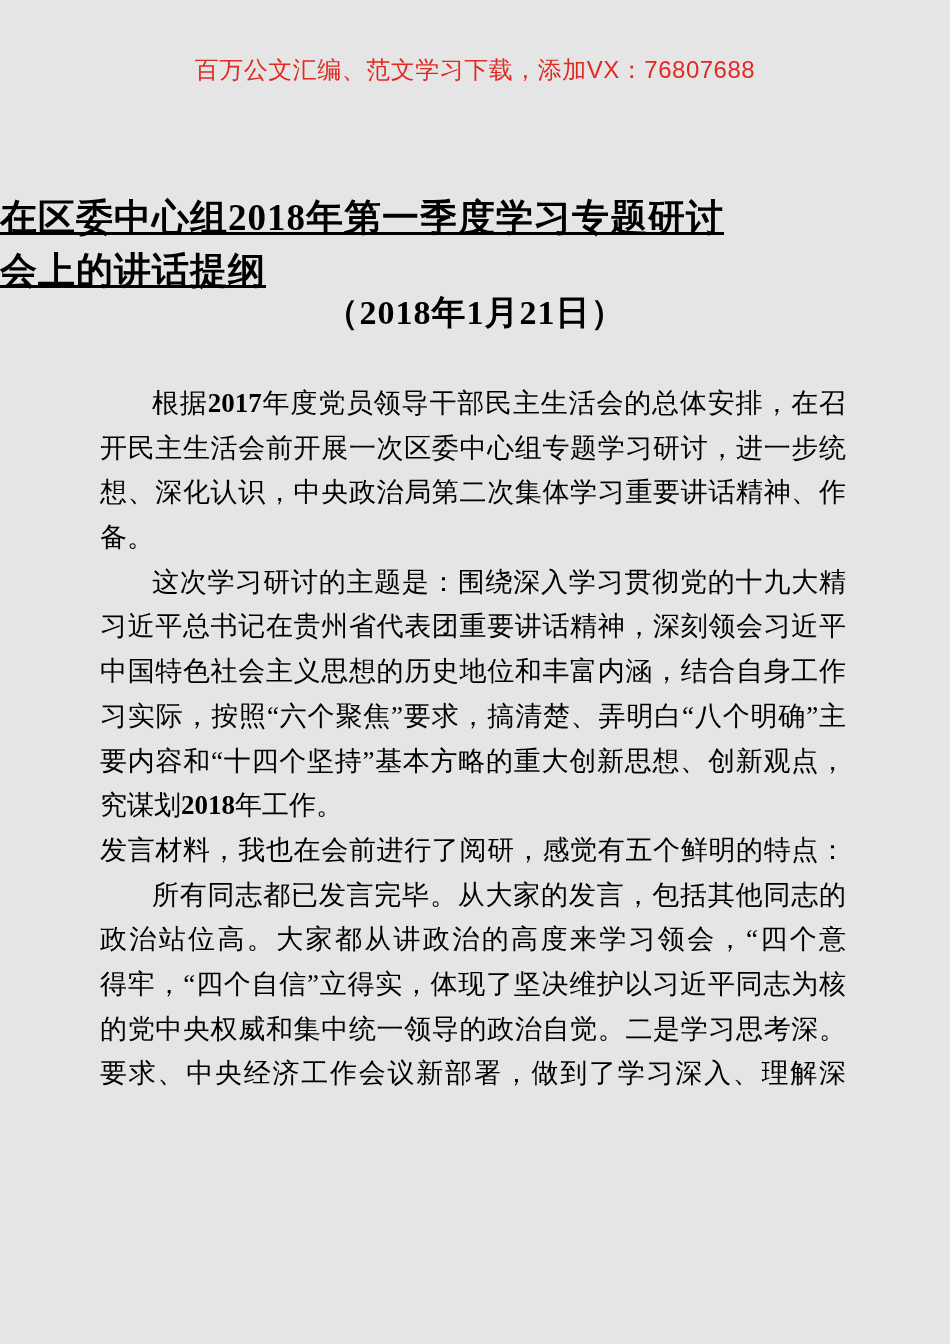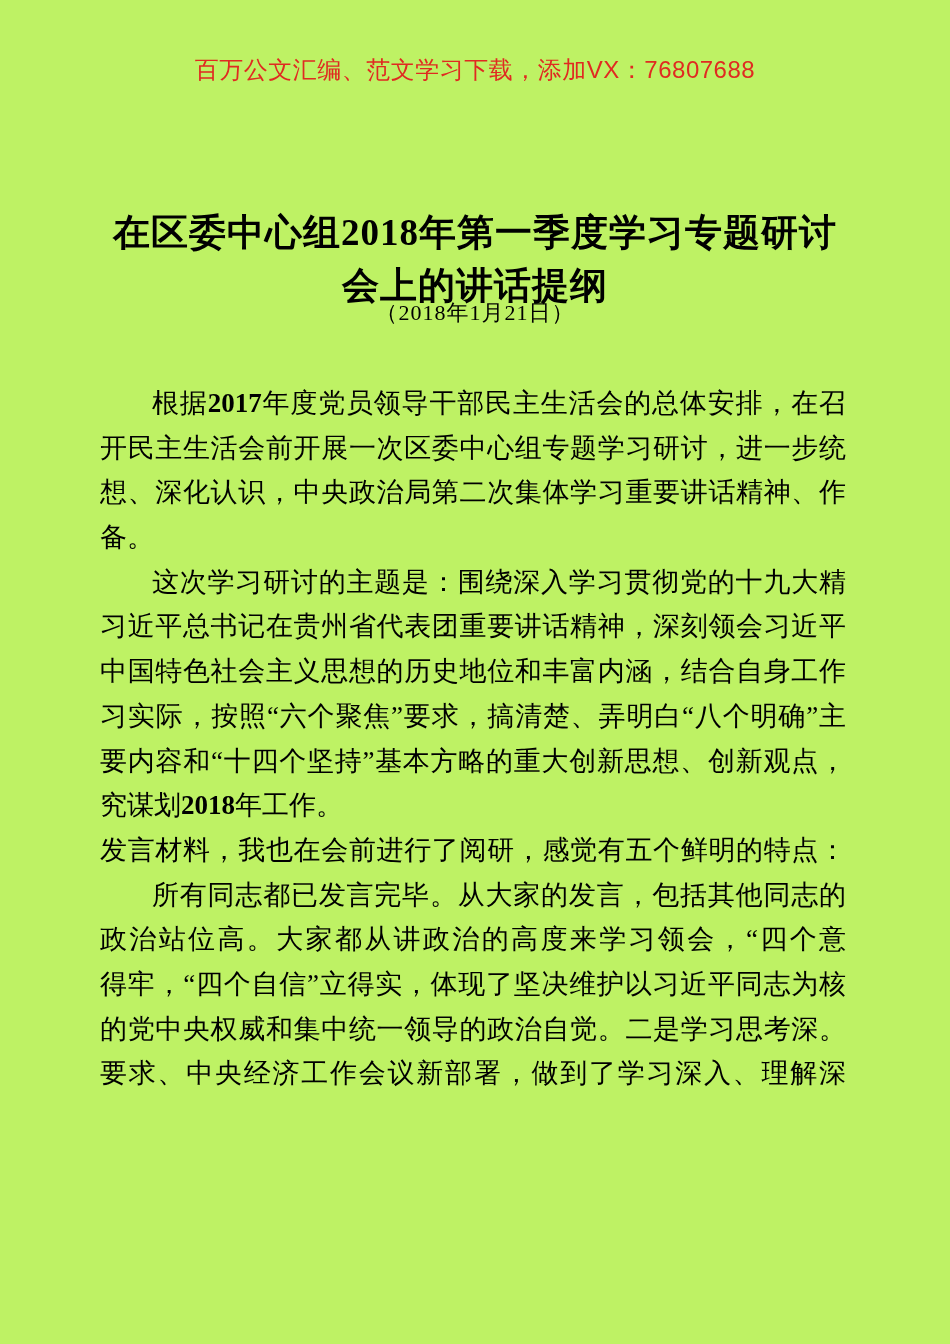--- a/index.html
+++ b/index.html
@@ -1,56 +1,57 @@
 <!DOCTYPE html>
 <html><head>
 <meta charset="utf-8">
 <style>
   html, body { margin: 0; padding: 0; background: #ffffff; }
   .page {
     position: relative;
     width: 950px;
     height: 1344px;
-    background: #bef264;
+    background: #e5e5e5;
     overflow: hidden;
     font-family: "Liberation Serif", "DejaVu Serif", serif;
     color: #000000;
   }
   .watermark {
     position: absolute;
     top: 54px;
     left: 0;
     width: 100%;
     text-align: center;
     font-family: "Liberation Sans", "DejaVu Sans", sans-serif;
     font-size: 24px;
     line-height: 32px;
     letter-spacing: 0.5px;
     color: #e02a21;
   }
   .doc-title {
     position: absolute;
-    top: 206px;
+    top: 191px;
     left: 0;
     width: 100%;
-    text-align: center;
+    text-align: left;
     font-weight: 700;
     font-size: 37px;
     line-height: 53px;
     letter-spacing: 1px;
+    text-decoration: underline;
   }
   .doc-title .t-line { white-space: nowrap; }
   .doc-date {
     position: absolute;
     top: 294px;
     left: 0;
     width: 100%;
     text-align: center;
-    font-weight: 400;
-    font-size: 22px;
+    font-weight: 700;
+    font-size: 34px;
     line-height: 38px;
     letter-spacing: 1px;
     white-space: nowrap;
   }
   .doc-body {
     position: absolute;
     top: 381px;
     left: 100px;
     width: 746px;
     font-size: 27px;

